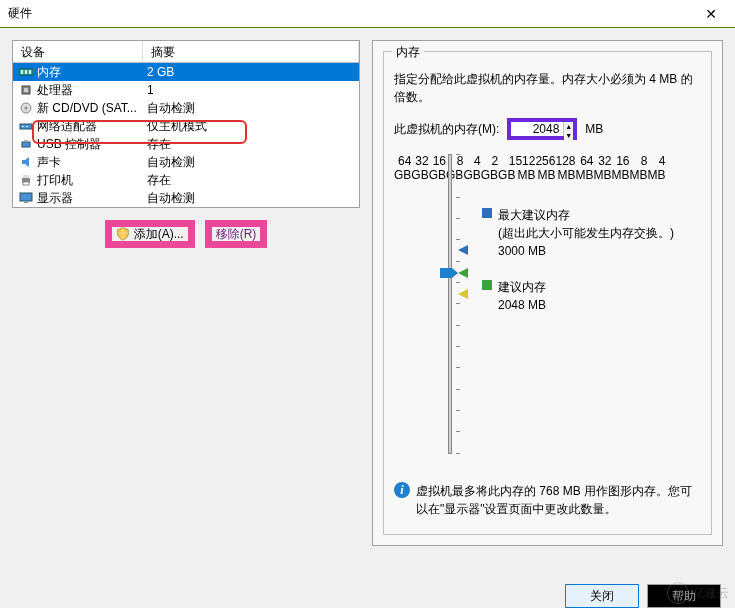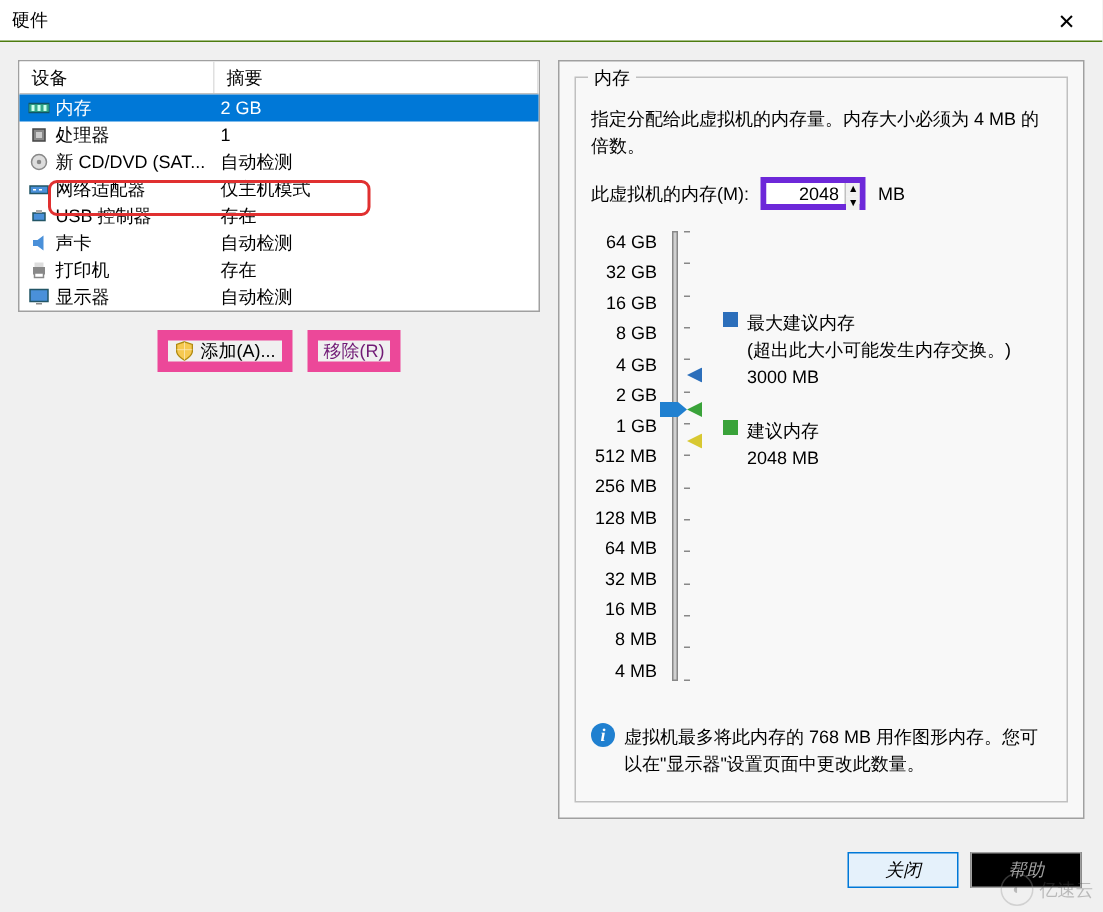--- a/index.html
+++ b/index.html
@@ -27,35 +27,35 @@
 .mem-group { border: 1px solid #c0c0c0; padding: 10px; background: #f8f8f8; height: 100%; position: relative; }
 .mem-group .grp-title { position: absolute; top: -8px; left: 8px; background: #f8f8f8; padding: 0 4px; }
 .mem-desc { margin: 8px 0 12px 0; line-height: 1.5; }
 .mem-input-row { display: flex; align-items: center; gap: 8px; margin-bottom: 14px; }
 .mem-label { }
 .mem-spin { width: 70px; height: 22px; border: 4px solid #6d28d9; display: flex; background: #fff; }
 .mem-spin input { border: none; width: 52px; text-align: right; padding-right: 4px; outline: none; }
 .mem-spin .spbtns { width: 16px; display: flex; flex-direction: column; border-left: 1px solid #c0c0c0; }
 .mem-spin .spbtns div { flex: 1; font-size: 7px; text-align: center; line-height: 9px; background: #f0f0f0; }
 .slider-area { display: flex; height: 300px; }
-.slider-labels { width: 50px; text-align: right; display: flex; flex-direction: column; justify-content: space-between; padding-right: 6px; }
+.slider-labels { width: 50px; text-align: right; display: flex; flex-direction: row; justify-content: space-between; padding-right: 6px; }
 .slider-track { width: 28px; position: relative; display: flex; flex-direction: column; align-items: center; }
 .track-line { width: 4px; background: #d0d0d0; height: 100%; border: 1px solid #888; position: absolute; left: 4px; }
 .tick-col { position: absolute; left: 12px; height: 100%; display: flex; flex-direction: column; justify-content: space-between; }
 .tick-col .tk { width: 4px; height: 1px; background: #888; }
 .thumb { position: absolute; left: -4px; width: 18px; height: 10px; top: 114px; }
 .thumb svg { display: block; }
 .marker { position: absolute; left: 14px; width: 10px; height: 10px; }
 .legend-area { flex: 1; padding-left: 10px; }
 .legend-block { margin-bottom: 18px; display: flex; gap: 6px; }
 .legend-sq { width: 10px; height: 10px; margin-top: 2px; flex-shrink: 0; }
 .legend-text { line-height: 1.5; }
 .info-row { position: absolute; bottom: 16px; left: 10px; right: 10px; display: flex; gap: 6px; align-items: flex-start; }
 .info-icon { width: 16px; height: 16px; border-radius: 50%; background: #2080d0; color: #fff; font-weight: bold; text-align: center; line-height: 16px; font-style: italic; font-family: serif; flex-shrink: 0; }
-.footer { position: absolute; bottom: 16px; right: 14px; display: flex; gap: 8px; font-style: italic; }
+.footer { position: absolute; bottom: 0; right: 14px; display: flex; gap: 8px; }
 .btn-main { width: 74px; height: 24px; border: 1px solid #0078d7; background: #e5f1fb; text-align: center; line-height: 22px; }
 .btn-aux { width: 74px; height: 24px; border: 1px solid #a0a0a0; background: #000000; text-align: center; line-height: 22px; color: #a0a0a0; }
 .watermark { position: absolute; right: 6px; bottom: 4px; opacity: 0.35; font-size: 13px; color: #555; display: flex; align-items: center; gap: 4px; }
 .watermark .wm-ic { border: 1px solid #999; border-radius: 50%; width: 22px; height: 22px; display: flex; align-items: center; justify-content: center; font-size: 10px; }
 .shield { width: 14px; height: 14px; }
 </style>
 </head>
 <body>
 
 <div class="titlebar">

